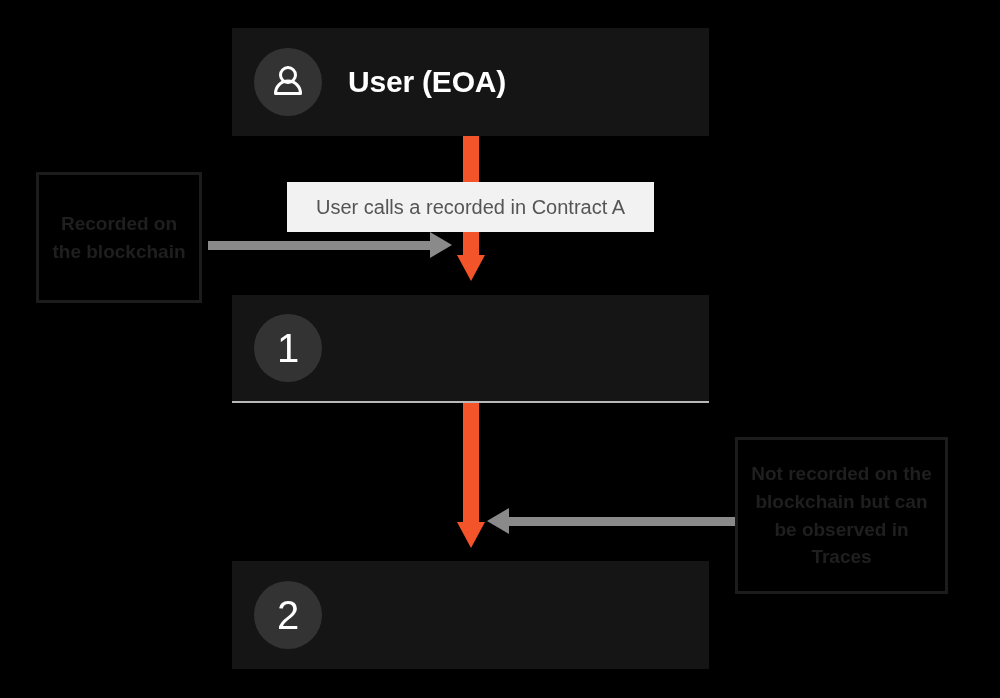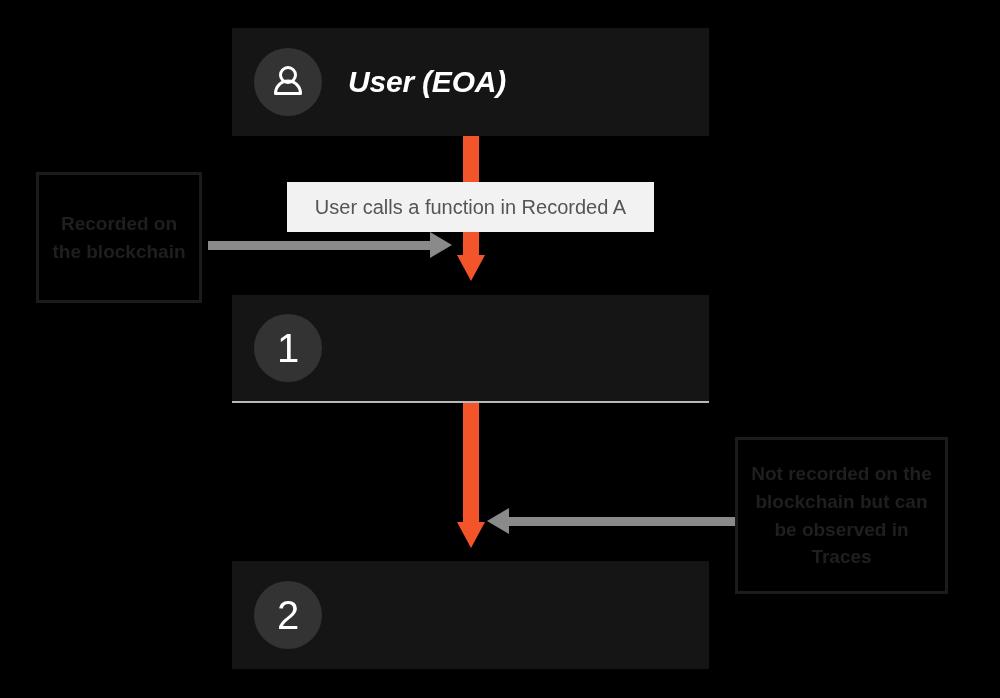--- a/index.html
+++ b/index.html
@@ -45,21 +45,20 @@
     font-size: 40px;
     font-weight: 300;
     line-height: 1;
   }
   .node-label {
     margin-left: 26px;
     color: #ffffff;
     font-size: 30px;
     font-weight: bold;
     letter-spacing: -0.2px;
-    font-style: italic;
   }
   .avatar-svg { display: block; }
 
   #node-user      { top: 28px; }
   #node-contract-a{ top: 295px; }
   #node-contract-b{ top: 561px; }
 
   
   .caption {
     position: absolute;
@@ -175,18 +174,18 @@
   </div>
 
   <div class="node with-rule" id="node-contract-a">
     <div class="node-badge">1</div>
   </div>
 
   <div class="node" id="node-contract-b">
     <div class="node-badge">2</div>
   </div>
 
-  <div class="caption" id="caption-1">User calls a function in Recorded A</div>
+  <div class="caption" id="caption-1">User calls a recorded in Contract A</div>
 
   <div class="annotation" id="annotation-left">Recorded on the blockchain</div>
   <div class="annotation" id="annotation-right">Not recorded on the blockchain but can be observed in Traces</div>
 
 </div>
 
 </body></html>

